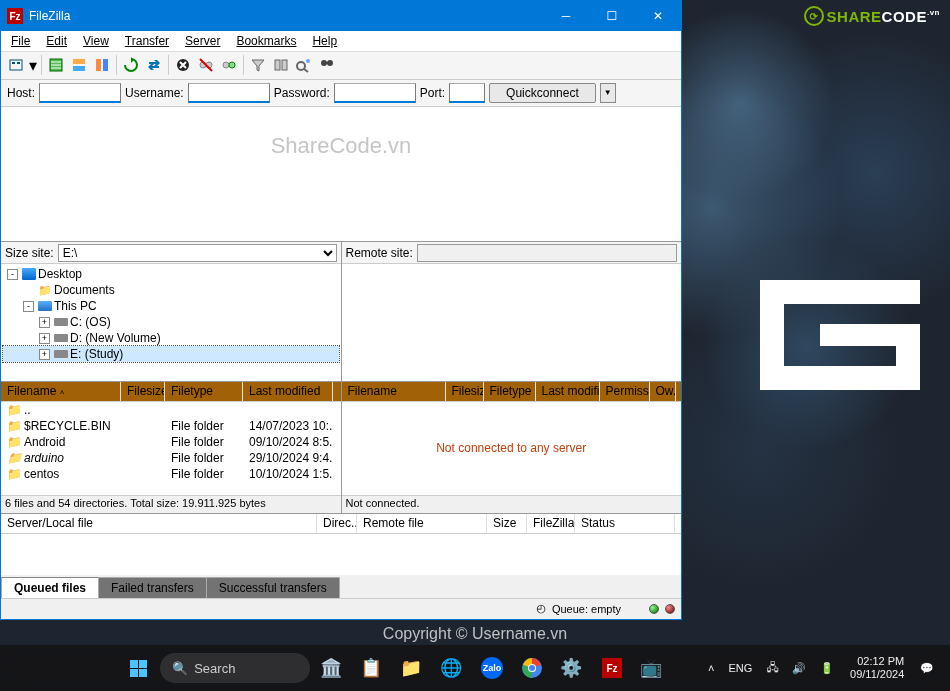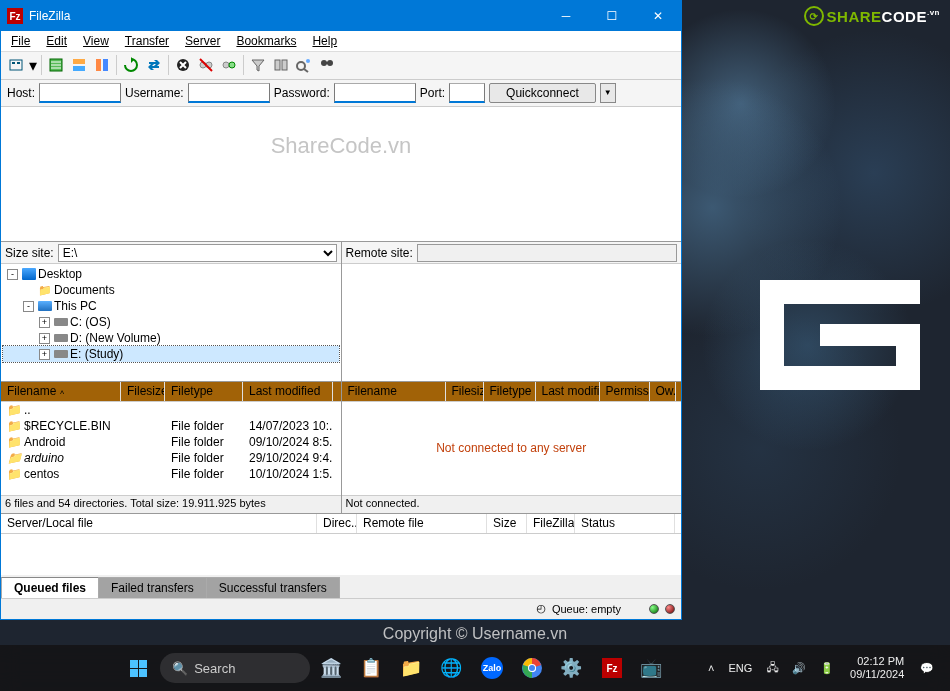--- a/index.html
+++ b/index.html
@@ -64,21 +64,21 @@
 .fz-lr { display: flex; height: 16px; align-items: center; cursor: pointer; }
 .fz-lc { padding: 0 6px; overflow: hidden; white-space: nowrap; }
 .fz-lc .fi { color: #e8b040; margin-right: 2px; }
 .fz-empty { display: flex; align-items: center; justify-content: center; height: 100%; color: #c2410c; font-size: 12px; }
 .fz-status { height: 18px; background: #f0f0f0; font-size: 11px; padding: 1px 4px; border-top: 1px solid #ccc; }
 
 .fz-queue { height: 64px; display: flex; flex-direction: column; border-top: 1px solid #999; }
 .fz-qhdr { height: 20px; display: flex; font-size: 12px; background: #fff; border-bottom: 1px solid #ccc; }
 .fz-qbody { flex: 1; background: #fff; }
 .fz-tabs { height: 24px; display: flex; font-size: 12px; background: #f0f0f0; align-items: flex-end; }
-.fz-tab { padding: 3px 12px; border: 1px solid #aaa; border-bottom: none; background: #a3a3a3; margin-right: -1px; cursor: pointer; }
+.fz-tab { padding: 3px 12px; border: 1px solid #aaa; border-bottom: none; background: #737373; margin-right: -1px; cursor: pointer; }
 .fz-tab.active { background: #fff; font-weight: 600; border-top: 1px solid #888; }
 
 .fz-bottombar { height: 22px; background: #f0f0f0; display: flex; align-items: center; justify-content: flex-end; padding: 0 6px; gap: 6px; font-size: 11px; border-top: 1px solid #ccc; }
 .led { width: 10px; height: 10px; border-radius: 50%; border: 1px solid #555; }
 .led.g { background: radial-gradient(circle at 30% 30%, #8f8, #060); }
 .led.r { background: radial-gradient(circle at 30% 30%, #f88, #600); }
 
 
 .taskbar { position: absolute; bottom: 0; left: 0; right: 0; height: 46px; background: rgba(20,20,22,0.9); backdrop-filter: blur(10px); display: flex; align-items: center; padding: 0 10px; z-index: 20; }
 .tb-left { display:flex; align-items:center; gap:4px; margin-left: 110px;}

